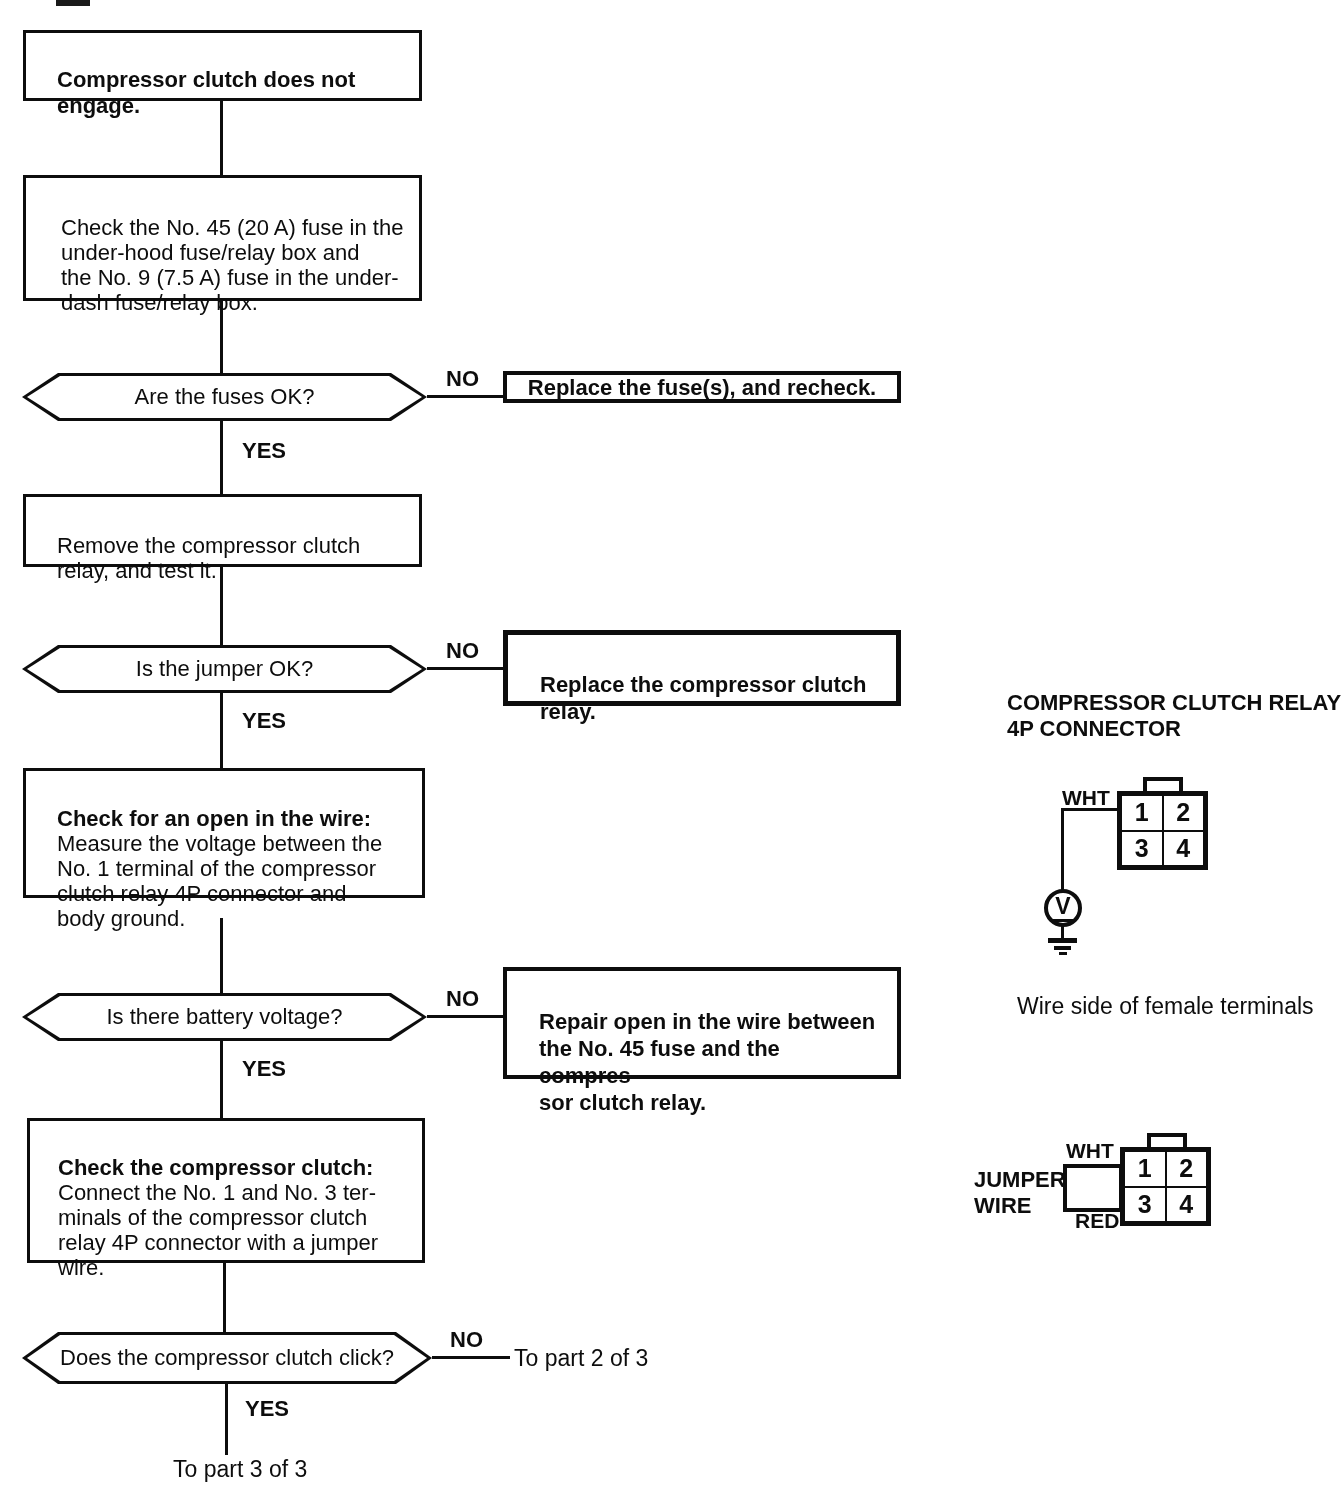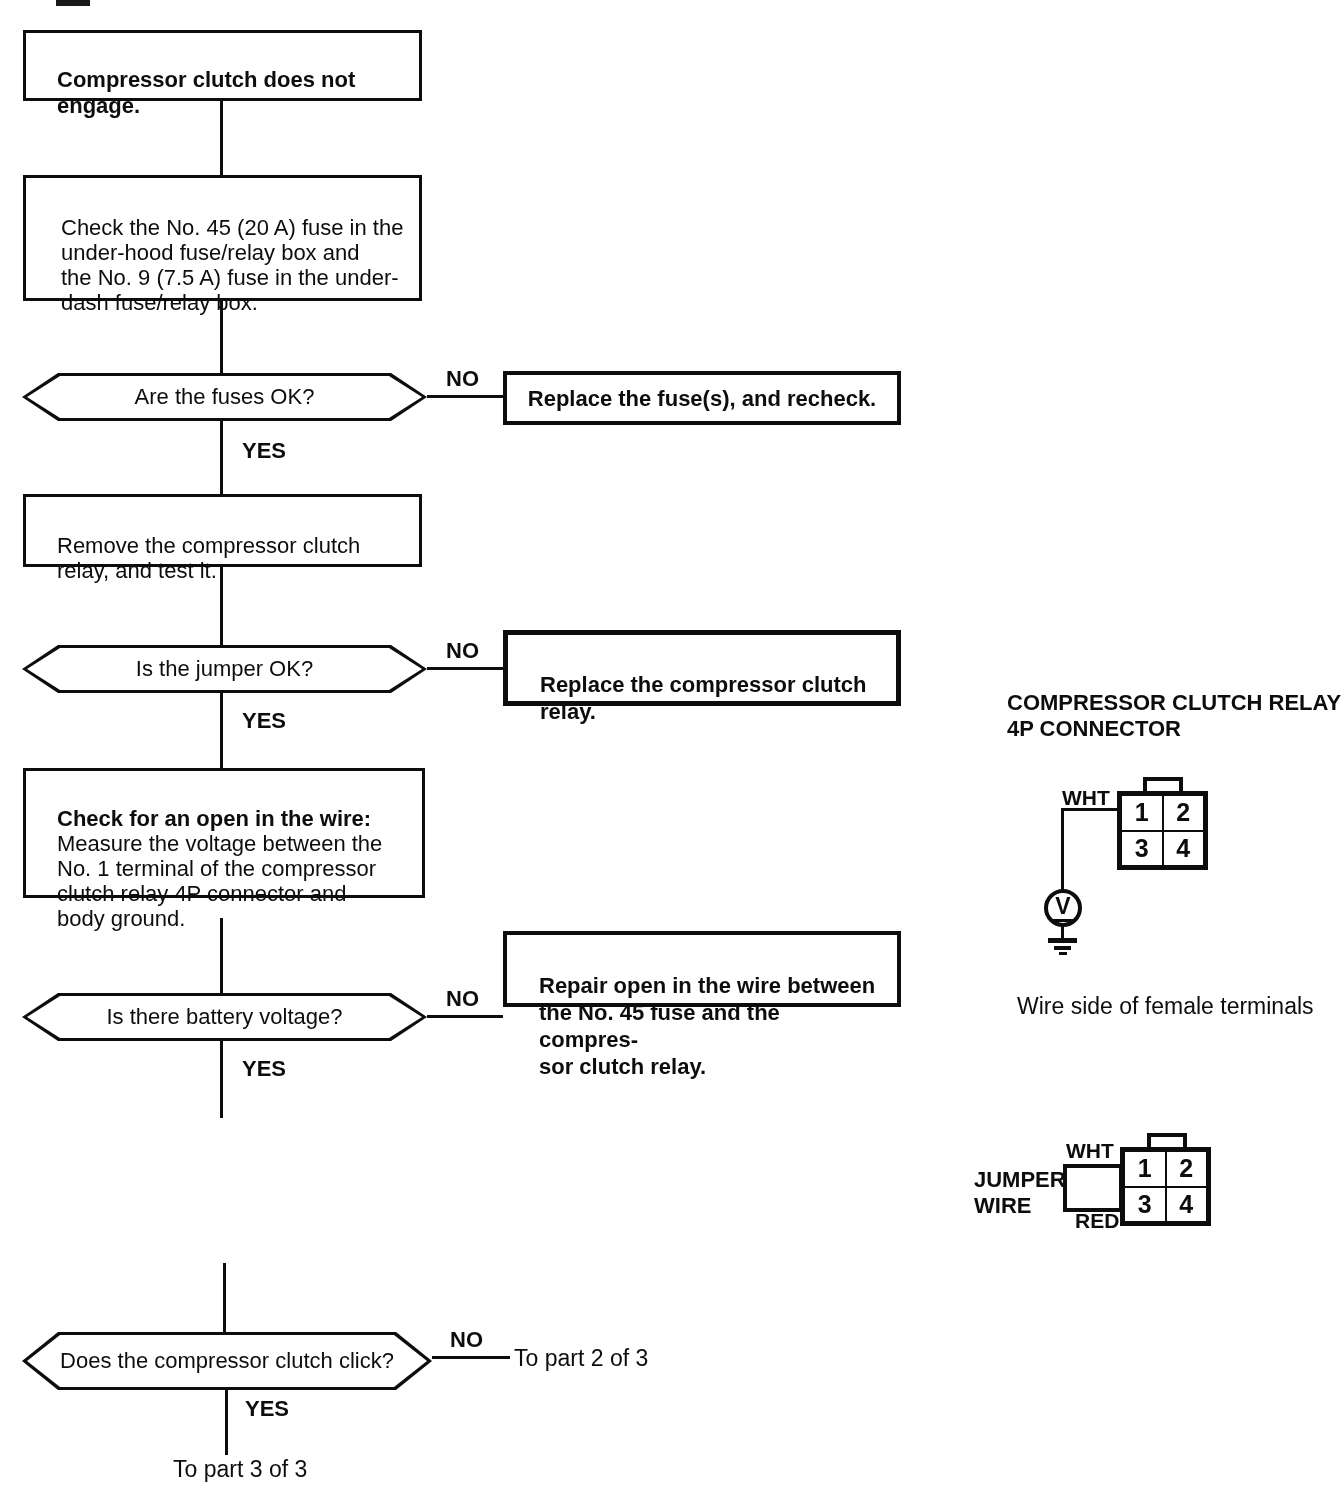--- a/index.html
+++ b/index.html
@@ -119,52 +119,58 @@
 relay, and test it.</span>
   </div>
 
   <div class="pbox" style="left:23px;top:768px;width:402px;height:130px;padding:10px 14px 0 31px">
     <span class="title">Check for an open in the wire:</span><span>Measure the voltage between the
 No. 1 terminal of the compressor
 clutch relay 4P connector and
 body ground.</span>
   </div>
 
-
-  <div class="abox" style="left:503px;top:371px;width:398px;height:54px;display:flex;align-items:center;justify-content:center">
+  <div class="pbox" style="left:27px;top:1118px;width:398px;height:145px;padding:9px 14px 0 28px">
+    <span class="title">Check the compressor clutch:</span><span>Connect the No. 1 and No. 3 ter-
+minals of the compressor clutch
+relay 4P connector with a jumper
+wire.</span>
+  </div>
+
+  <div class="abox" style="left:503px;top:371px;width:398px;height:32px;display:flex;align-items:center;justify-content:center">
     <span>Replace the fuse(s), and recheck.</span>
   </div>
 
   <div class="abox" style="left:503px;top:630px;width:398px;height:76px;border-width:5px;padding:9px 14px 0 32px">
     <span>Replace the compressor clutch
 relay.</span>
   </div>
 
-  <div class="abox" style="left:503px;top:931px;width:398px;height:76px;padding:10px 14px 0 32px">
+  <div class="abox" style="left:503px;top:967px;width:398px;height:112px;padding:10px 14px 0 32px">
     <span>Repair open in the wire between
 the No. 45 fuse and the compres-
 sor clutch relay.</span>
   </div>
 
   <div class="hex" style="left:22px;top:373px;width:405px;height:48px">
     <div class="hex-bg"></div>
     <span class="hex-text">Are the fuses OK?</span>
   </div>
 
   <div class="hex" style="left:22px;top:645px;width:405px;height:48px">
     <div class="hex-bg"></div>
     <span class="hex-text">Is the jumper OK?</span>
   </div>
 
   <div class="hex" style="left:22px;top:993px;width:405px;height:48px">
     <div class="hex-bg"></div>
     <span class="hex-text">Is there battery voltage?</span>
   </div>
 
-  <div class="hex" style="left:22px;top:1332px;width:410px;height:58px">
+  <div class="hex" style="left:22px;top:1332px;width:410px;height:52px">
     <div class="hex-bg"></div>
     <span class="hex-text">Does the compressor clutch click?</span>
   </div>
 
   <span class="branch" style="left:446px;top:366px">NO</span>
   <span class="branch" style="left:446px;top:638px">NO</span>
   <span class="branch" style="left:446px;top:986px">NO</span>
   <span class="branch" style="left:450px;top:1327px">NO</span>
 
   <span class="branch" style="left:242px;top:438px">YES</span>

